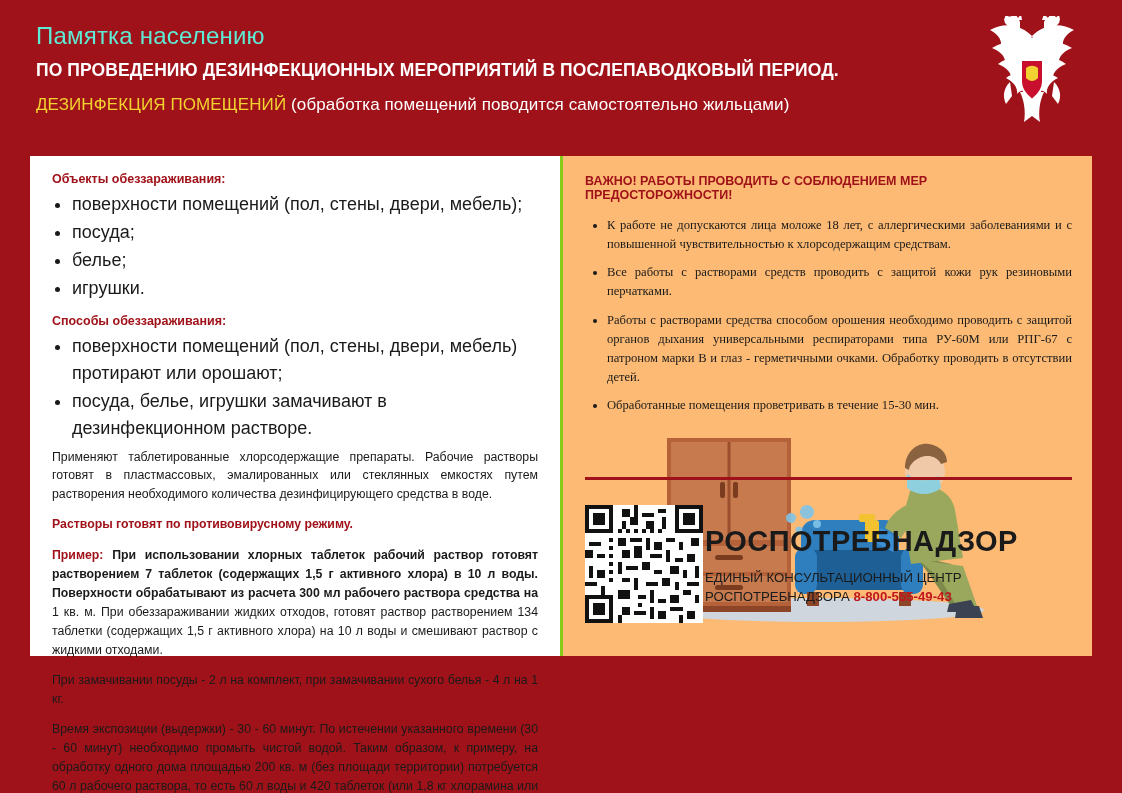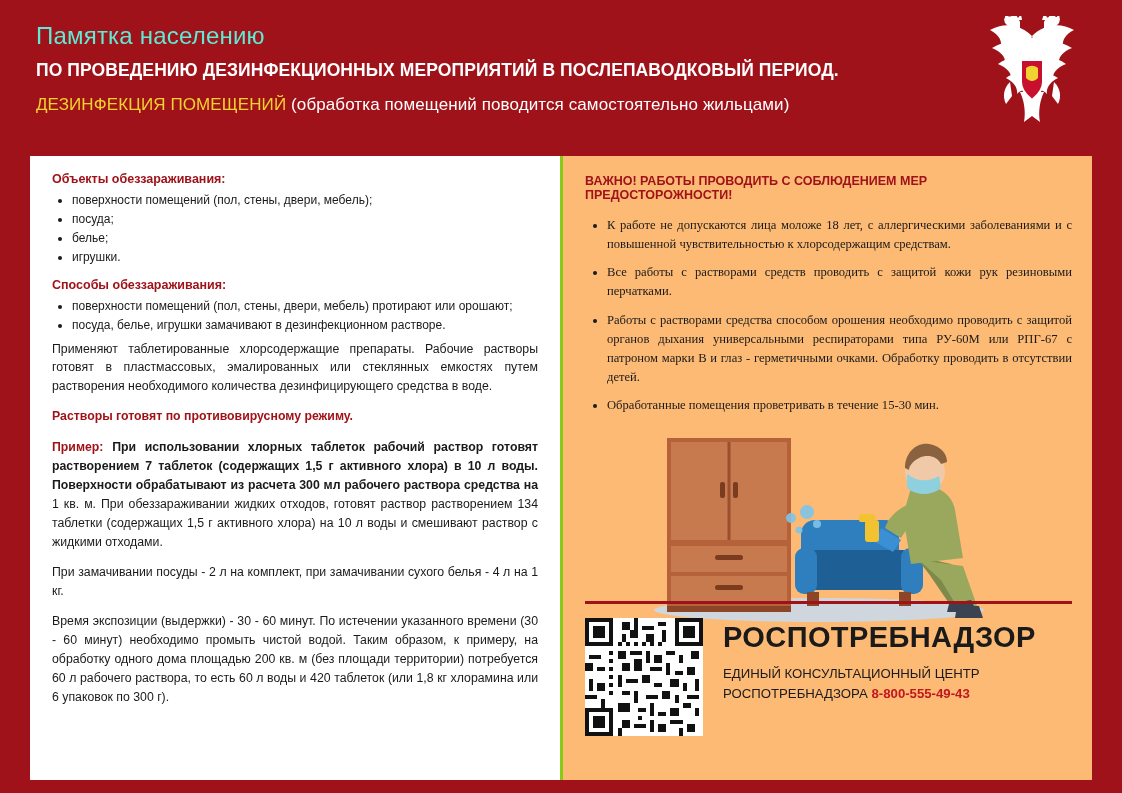--- a/index.html
+++ b/index.html
@@ -57,21 +57,21 @@
     width: 112px;
     height: 118px;
   }
 
   
   .content {
     position: absolute;
     left: 30px;
     top: 156px;
     width: 1062px;
-    height: 624px;
+    height: 500px;
     display: flex;
     gap: 0;
   }
   .panel-left {
     width: 530px;
     background: #ffffff;
     box-sizing: border-box;
     padding: 16px 22px 14px 22px;
   }
   .panel-right {
@@ -88,21 +88,21 @@
     font-weight: bold;
     font-size: 12.5px;
     margin: 0 0 5px 0;
   }
   ul.bullets {
     margin: 0 0 12px 0;
     padding-left: 20px;
     color: #1a1a1a;
   }
   ul.bullets li {
-    font-size: 12px;
+    font-size: 18px;
     line-height: 1.5;
     margin-bottom: 1px;
   }
   .para {
     font-size: 12.3px;
     line-height: 1.5;
     color: #1a1a1a;
     text-align: justify;
     margin: 0 0 12px 0;
   }
@@ -163,22 +163,22 @@
     background: #a01219;
   }
 
   .footer {
     position: absolute;
     left: 22px;
     right: 16px;
     bottom: 22px;
     height: 140px;
     display: flex;
-    align-items: flex-start;
-    gap: 20px;
+    align-items: center;
+    gap: 2px;
   }
   .qr {
     width: 118px;
     height: 118px;
     flex: 0 0 118px;
   }
   .brand {
     padding-top: 4px;
   }
   .brand-name {

